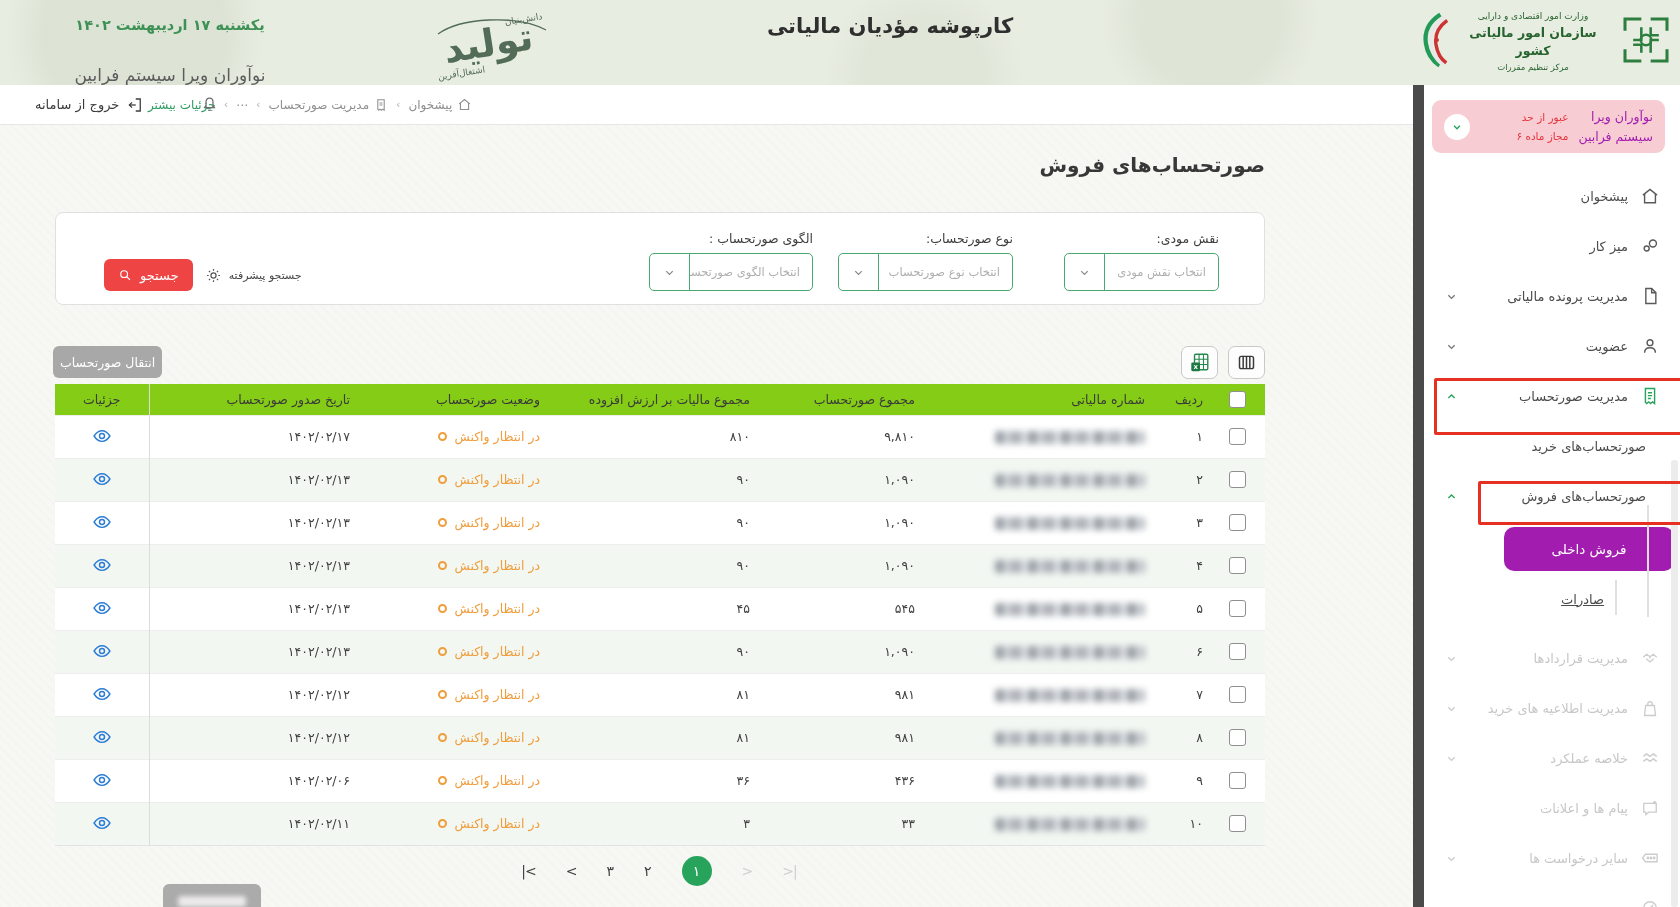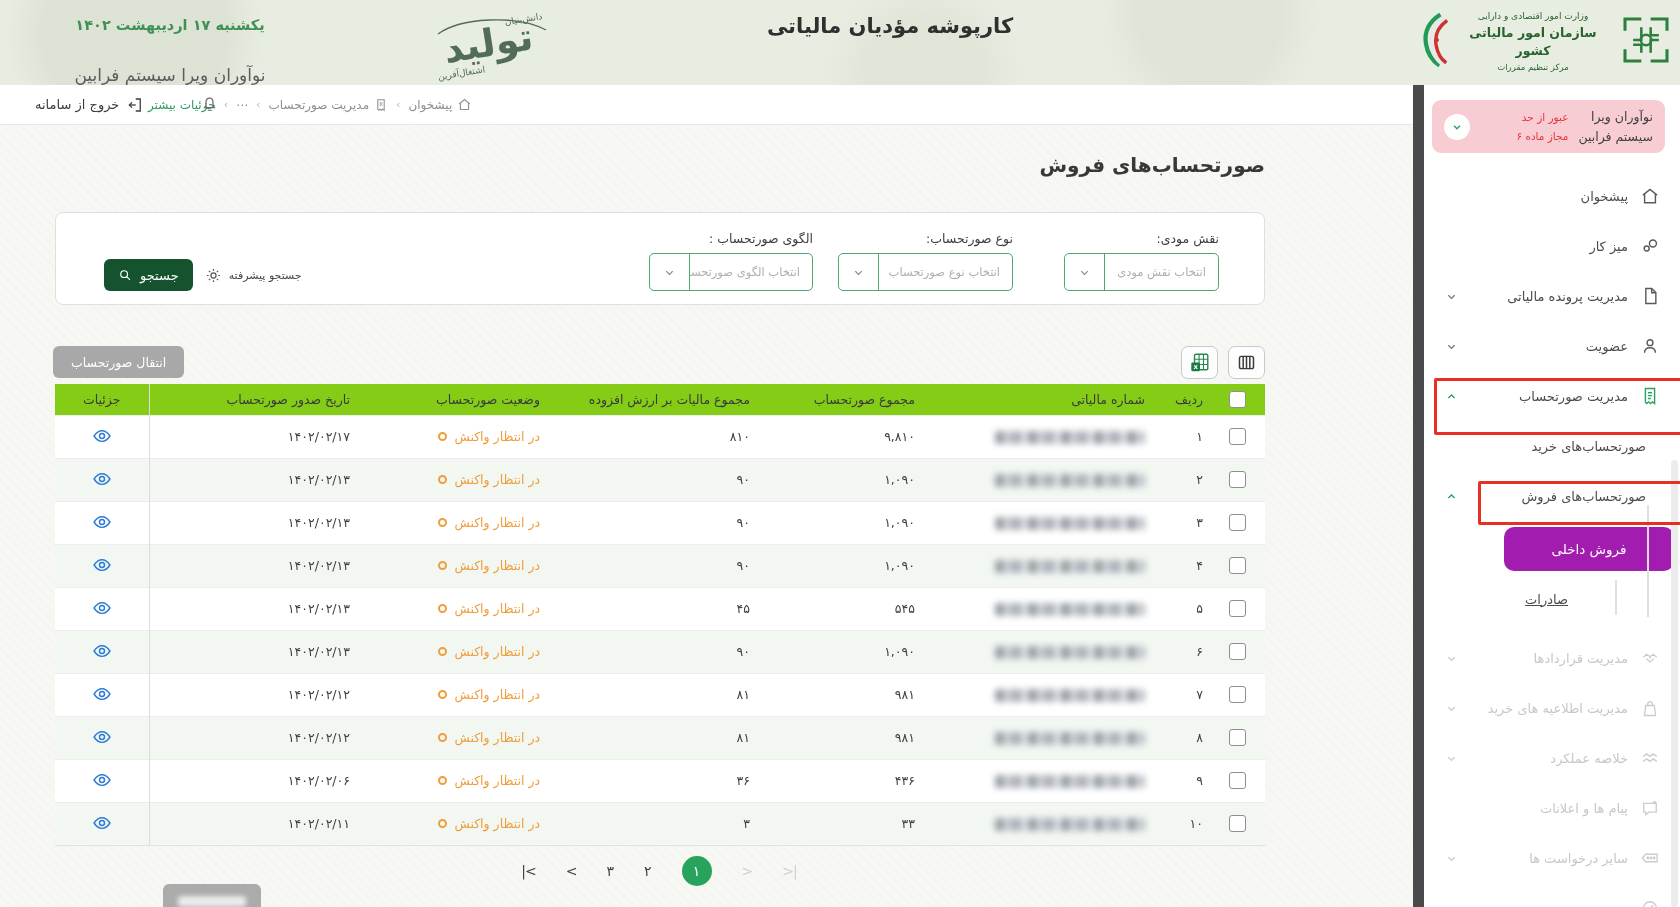--- a/index.html
+++ b/index.html
@@ -48,25 +48,25 @@
     padding:12px 45px 13px 48px; }
   .filters { display:flex; gap:25px; }
   .f-group { display:flex; flex-direction:column; }
   .f-label { font-size:12.5px; color:#3f3f3f; margin-bottom:7px; padding-left:4px; }
   .f-select { height:38px; border:1px solid #4aa970; border-radius:5px; background:#fff; display:flex; align-items:stretch; cursor:pointer; }
   .f-g1 .f-select { width:155px;margin-left:26px; } .f-g2 .f-select { width:175px; } .f-g3 .f-select { width:164px; }
   .f-ph { flex:1; display:flex; align-items:center; padding:0 12px; color:#aeaeae; font-size:11.5px; white-space:nowrap; overflow:hidden; }
   .f-chev { width:40px; border-left:none; border-right:1px solid #4aa970; display:flex; align-items:center; justify-content:center; color:#8a8a8a; }
   .search-cluster { display:flex; align-items:center; gap:12px; }
   .advanced { display:flex; align-items:center; gap:7px; color:#474747; font-size:11px; cursor:pointer; }
-  .search-btn { display:flex; align-items:center; gap:8px; background:#14532d; color:#fff; border:none; border-radius:6px;
+  .search-btn { display:flex; align-items:center; gap:8px; background:#ef4444; color:#fff; border:none; border-radius:6px;
     height:32px; padding:0 14px; font-size:13px; font-family:inherit; cursor:pointer; }
 
   .toolbar { position:absolute; top:216px; right:148px; left:53px; height:42px; display:flex; justify-content:space-between; align-items:center; flex-direction:row-reverse; }
-  .transfer { background:#a8a8a8; color:#fff; border:none; border-radius:6px; height:32px; padding:0 18px; font-size:12.5px; font-family:inherit; cursor:pointer; }
+  .transfer { background:#a8a8a8; color:#fff; border:none; border-radius:6px; height:32px; padding:0 7px; font-size:12.5px; font-family:inherit; cursor:pointer; }
   .tool-icons { display:flex; gap:10px; }
   .tool-btn { width:37px; height:33px; background:#fdfdfd; border:1px solid #c9c9c9; border-radius:7px; display:flex; align-items:center; justify-content:center; cursor:pointer; }
 
   .grid { position:absolute; top:259px; right:148px; width:1210px; border-collapse:collapse; background:#fff; font-size:12.5px; }
   .grid th { height:31px; background:#84cc16; color:#3a3a3a; font-weight:normal; text-align:right; padding:0 14px; white-space:nowrap; }
   .grid td { height:43px; border-top:1px solid #ededed; text-align:right; padding:0 14px; color:#3f3f3f; white-space:nowrap; }
   .grid tr.stripe td { background:#f2f7f2; }
   .grid .c-details, .grid td.c-details { text-align:center; padding:0; }
   .grid th.c-details, .grid td.c-details { border-left:none; }
   .grid .bdr { border-right:1px solid #dcdcdc; }
@@ -89,38 +89,38 @@
   .fab-cut .blurtxt { width:68px; height:11px; background:#eceaea; border-radius:3px; filter:blur(2.5px); }
 
   
   .main-scrollbar { position:absolute; top:85px; bottom:0; right:256px; width:11px; background:#4a4a4a; }
   .side-scroll { position:absolute; right:2px; top:375px; bottom:0; width:7px; background:#ececec; border-radius:3px; }
 
   
   .sidebar { position:absolute; top:85px; bottom:0; right:0; width:256px; background:#fff; }
   .user-card { position:absolute; top:15px; right:15px; width:233px; height:53px; background:#f7ccd2; border-radius:9px;
     display:flex; align-items:center; padding:0 12px; gap:10px; cursor:pointer; }
-  .uc-name { font-size:12.5px; color:#404040; line-height:1.55; white-space:nowrap; }
+  .uc-name { font-size:12.5px; color:#a21caf; line-height:1.55; white-space:nowrap; }
   .uc-warn { font-size:10.5px; color:#e5353f; line-height:1.8; white-space:nowrap; flex:1; text-align:right; }
   .uc-circle { width:26px; height:26px; background:#fff; border-radius:50%; display:flex; align-items:center; justify-content:center; color:#27a35c; flex:0 0 26px; }
 
   .menu { position:absolute; top:86px; right:0; left:0; }
   .m-row { height:50px; display:flex; align-items:center; padding:0 20px 0 20px; gap:12px; color:#4c4c4c; font-size:13px; cursor:pointer; }
   .m-row .lbl { white-space:nowrap; }
   .m-row .sp { flex:1; }
   .m-row .ic { color:#5a5a5a; display:flex; }
   .m-row.green-ic .ic { color:#27a35c; }
   .m-row .chev { color:#777; display:flex; }
   .m-row.green-ic .chev { color:#27a35c; }
   .m-row.lvl2 { padding-right:34px; height:50px; }
   .m-row.disabled { color:#c7c7c7; cursor:default; }
   .m-row.disabled .ic, .m-row.disabled .chev { color:#cccccc; }
   .green-item { display:block; width:170px; height:44px; margin:6px 80px 10px 0; margin-right:6px; background:#a21caf; color:#fff;
     border:none; border-radius:10px; font-size:13.5px; font-family:inherit; cursor:pointer; }
-  .m-row.lvl3 { height:36px; padding-right:112px; font-size:13px;text-decoration:underline; }
+  .m-row.lvl3 { height:36px; padding-right:76px; font-size:13px;text-decoration:underline; }
   .gray-gap { height:16px; }
   .m-row.partial { height:50px; }
 
   .tree-line { position:absolute; width:2px; background:#e0e0e0; }
   .tl-1 { right:31px; top:420px; height:112px; }
   .tl-2 { right:63px; top:495px; height:35px; }
 
   .anno { position:absolute; border:3px solid #e53022; border-radius:2px; z-index:6; pointer-events:none; }
   .anno-1 { top:293px; right:-6px; width:252px; height:57px; }
   .anno-2 { top:396px; right:-4px; width:206px; height:44px; }

